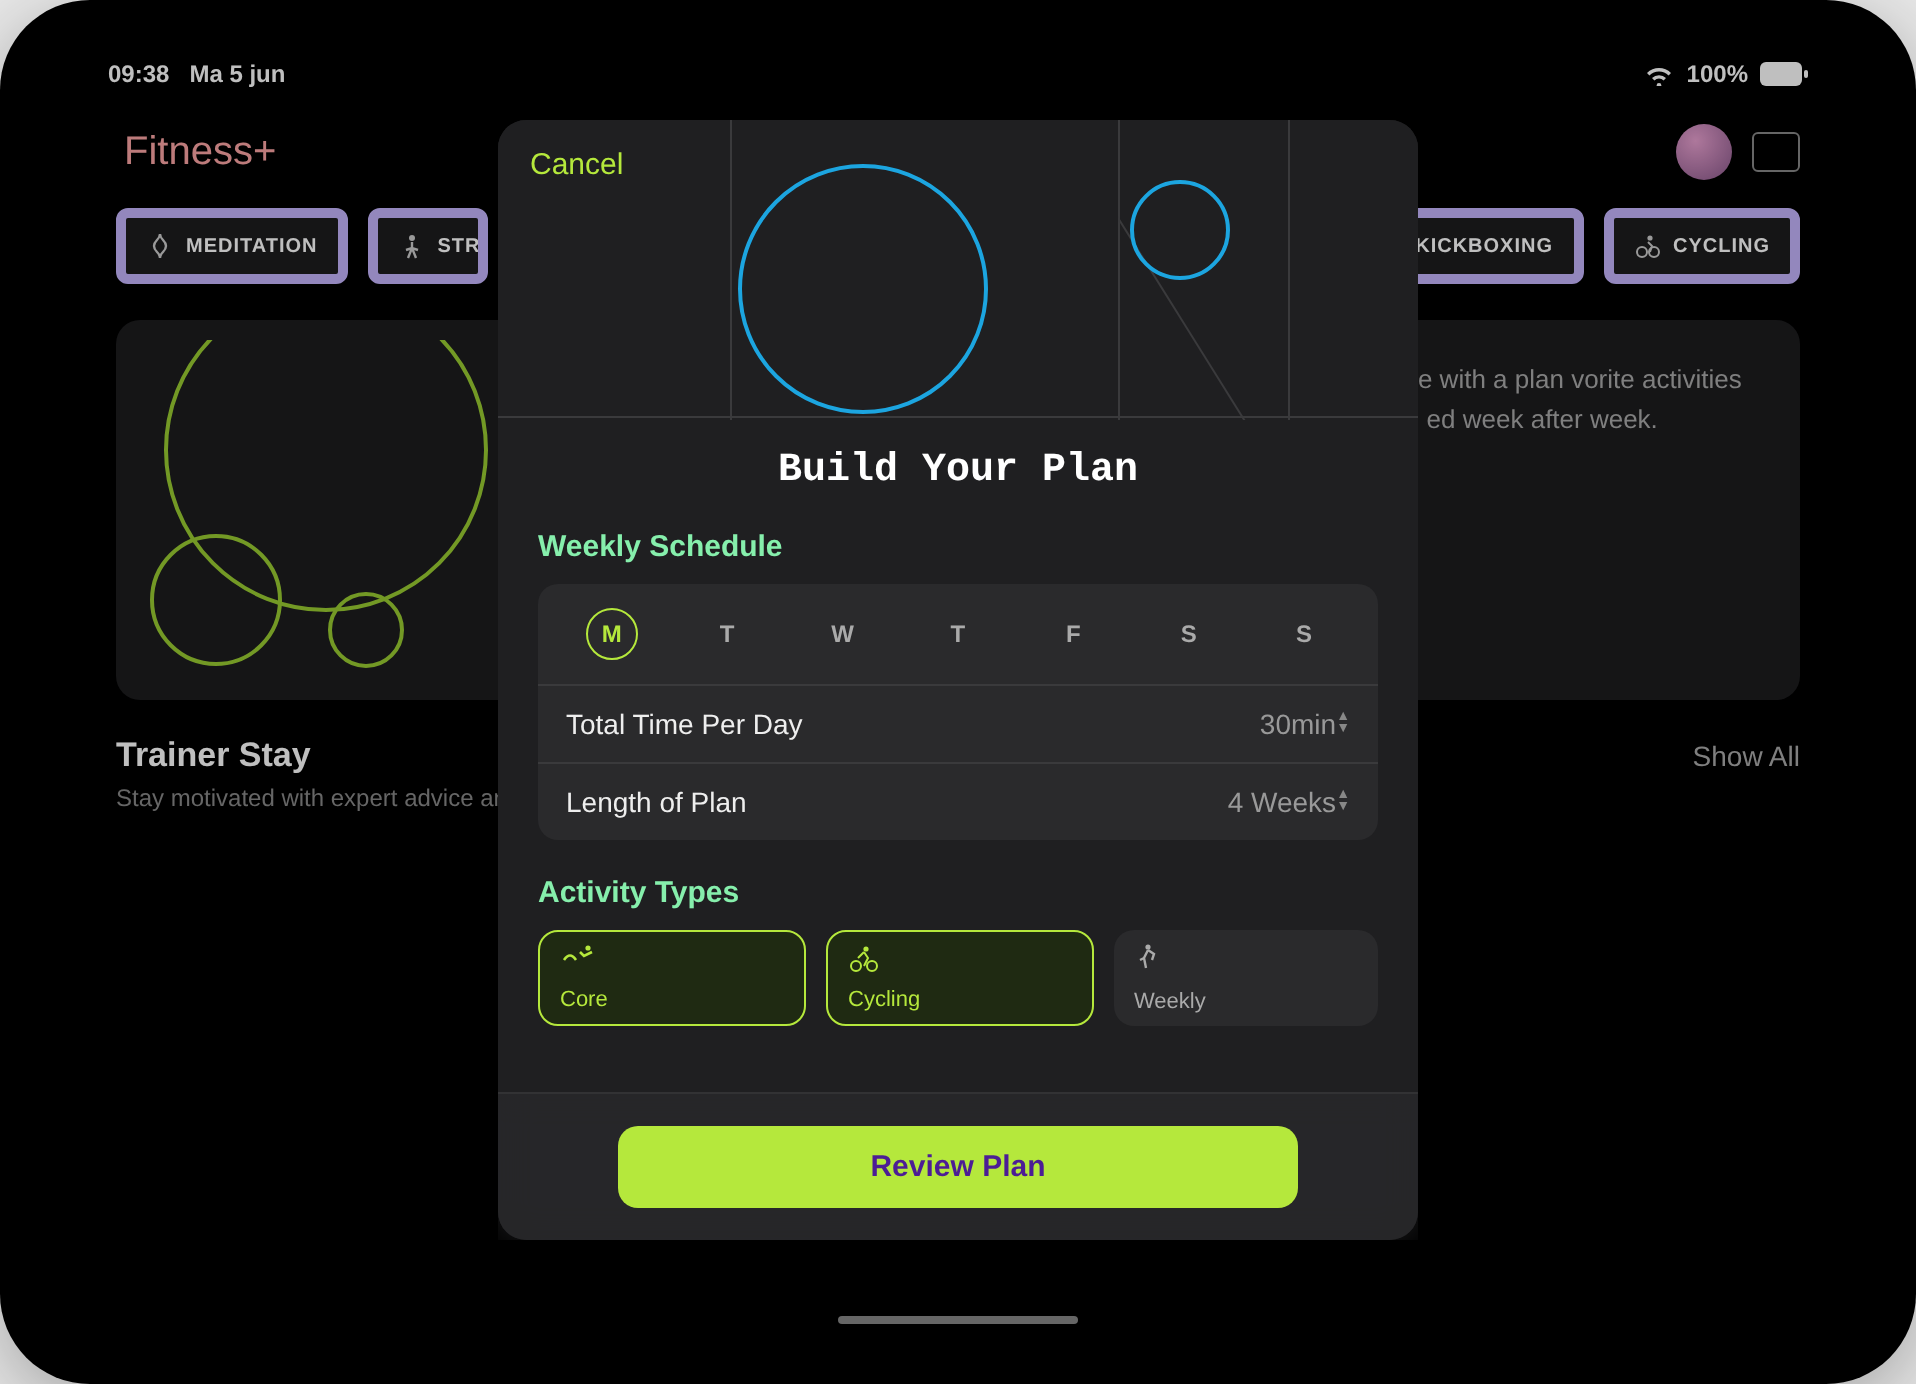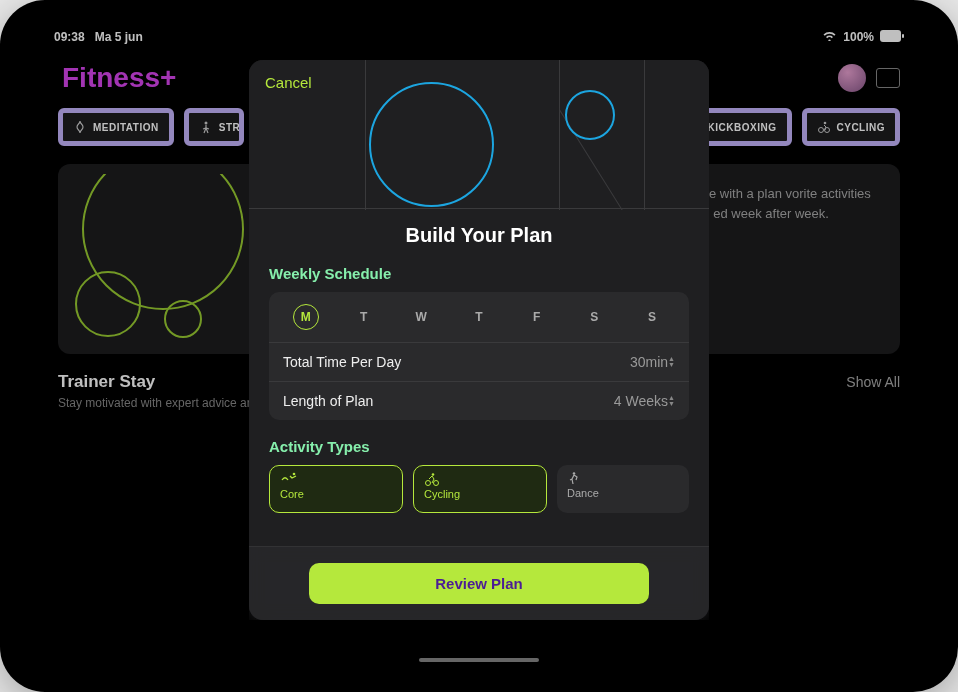--- a/index.html
+++ b/index.html
@@ -12,31 +12,31 @@
   .screen {
     width: 100%; height: 100%; background: #000; border-radius: 16px; overflow: hidden; position: relative;
   }
   
   
   .status-bar {
     display: flex; justify-content: space-between; align-items: center;
     padding: 6px 18px 2px; font-size: 12px; font-weight: 600; color: #fff; position: relative; z-index: 1;
   }
   .status-left { display: flex; gap: 10px; align-items: center; }
-  .status-right { display: flex; gap: 6px; }
+  .status-right { display: flex; gap: 6px; align-items: center; }
   
   
   .bg-content {
     position: absolute; inset: 0; padding-top: 28px;
   }
   .app-header {
     display: flex; justify-content: space-between; align-items: center; padding: 10px 22px;
   }
   .app-title { display: flex; align-items: center; gap: 4px; }
-  .app-title-text { font-size: 28px; font-weight: 700; color: #d946ef; }
+  .app-title-text { font-size: 20px; font-weight: 400; color: #fca5a5; }
   .apple-logo { font-size: 24px; color: #fff; }
   .header-icons { display: flex; gap: 10px; align-items: center; }
   .avatar { width: 28px; height: 28px; border-radius: 50%; background: radial-gradient(circle at 35% 30%, #e8a0d0, #8b5a8c); }
   .tv-icon { width: 24px; height: 20px; border: 1.5px solid #888; border-radius: 3px; position: relative; }
   
   .chips-row { display: flex; gap: 10px; padding: 4px 22px; }
   .chip {
     display: flex; align-items: center; gap: 6px; padding: 7px 10px;
     background: #1c1c1e; border: 5px solid #c4b5fd; border-radius: 6px;
     font-size: 10px; font-weight: 600; letter-spacing: 0.5px; color: #fff;
@@ -108,42 +108,42 @@
   .circle-small {
     position: absolute; left: 316px; top: 30px; width: 50px; height: 50px;
     border: 2px solid #1ca5e0; border-radius: 50%;
   }
   .cancel-btn {
     position: absolute; left: 16px; top: 14px; font-size: 15px; color: #b5e83c;
     background: none; border: none; cursor: pointer;
   }
   
   .modal-body { flex: 1; padding: 14px 20px 0; overflow: hidden; }
-  .modal-title { font-size: 20px; font-weight: 700; color: #fff; text-align: center; margin-bottom: 18px; }
+  .modal-title { font-size: 20px; font-weight: 700; color: #fff; text-align: center; margin-bottom: 18px; font-family: Liberation Mono, monospace; }
   .section-label { font-size: 15px; font-weight: 700; color: #86efac; margin-bottom: 10px; }
   
   .schedule-card { background: #2a2a2c; border-radius: 10px; overflow: hidden; margin-bottom: 18px; }
   .days-row { display: flex; justify-content: space-around; padding: 12px 8px; }
   .day-btn {
     width: 26px; height: 26px; border-radius: 50%; display: flex; align-items: center; justify-content: center;
     font-size: 12px; font-weight: 600; color: #aaa; border: none; background: transparent; cursor: pointer;
   }
   .day-btn.selected { border: 1.5px solid #b5e83c; color: #b5e83c; }
   .setting-row {
     display: flex; justify-content: space-between; align-items: center;
     padding: 11px 14px; border-top: 1px solid #3a3a3c; font-size: 14px;
   }
   .setting-label { color: #eee; }
   .setting-value { color: #999; display: flex; align-items: center; gap: 0; }
   .stepper-icon { display:inline-flex; flex-direction:column; font-size:7px; line-height:6px; color:#888; }
   
   .activity-row { display: flex; gap: 10px; }
   .activity-card {
     flex: 1; min-width: 0; height: 48px; border-radius: 10px; padding: 6px 10px;
-    display: flex; flex-direction: column; 
+    display: flex; flex-direction: column; justify-content: space-between;
     background: #2a2a2c; cursor: pointer;
   }
   .activity-card.selected { border: 1.5px solid #b5e83c; background: #1f2a12; }
   .activity-card.selected .activity-icon,
   .activity-card.selected .activity-label { color: #b5e83c; }
   .activity-icon { font-size: 13px; color: #aaa; height: 16px; }
   .activity-label { font-size: 11px; font-weight: 500; color: #aaa; }
   
   .modal-footer {
     position: absolute; bottom: 0; left: 0; right: 0; padding: 16px 60px;
@@ -327,21 +327,21 @@
                 </div>
                 <div class="activity-label">Cycling</div>
               </div>
               <div class="activity-card">
                 <div class="activity-icon">
                   <svg width="14" height="14" viewBox="0 0 14 14">
                     <circle cx="7" cy="2.5" r="1.3" fill="currentColor"></circle>
                     <path d="M7 4l-2 4 1 5M7 4l3 2-1 3M5 8l-2 1" stroke="currentColor" stroke-width="1.2" fill="none"></path>
                   </svg>
                 </div>
-                <div class="activity-label">Dance</div>
+                <div class="activity-label">Weekly</div>
               </div>
             </div>
         </div>
 
         <div class="modal-footer">
           <button class="review-btn">Review Plan</button>
         </div>
       </div>
     </div>
 

